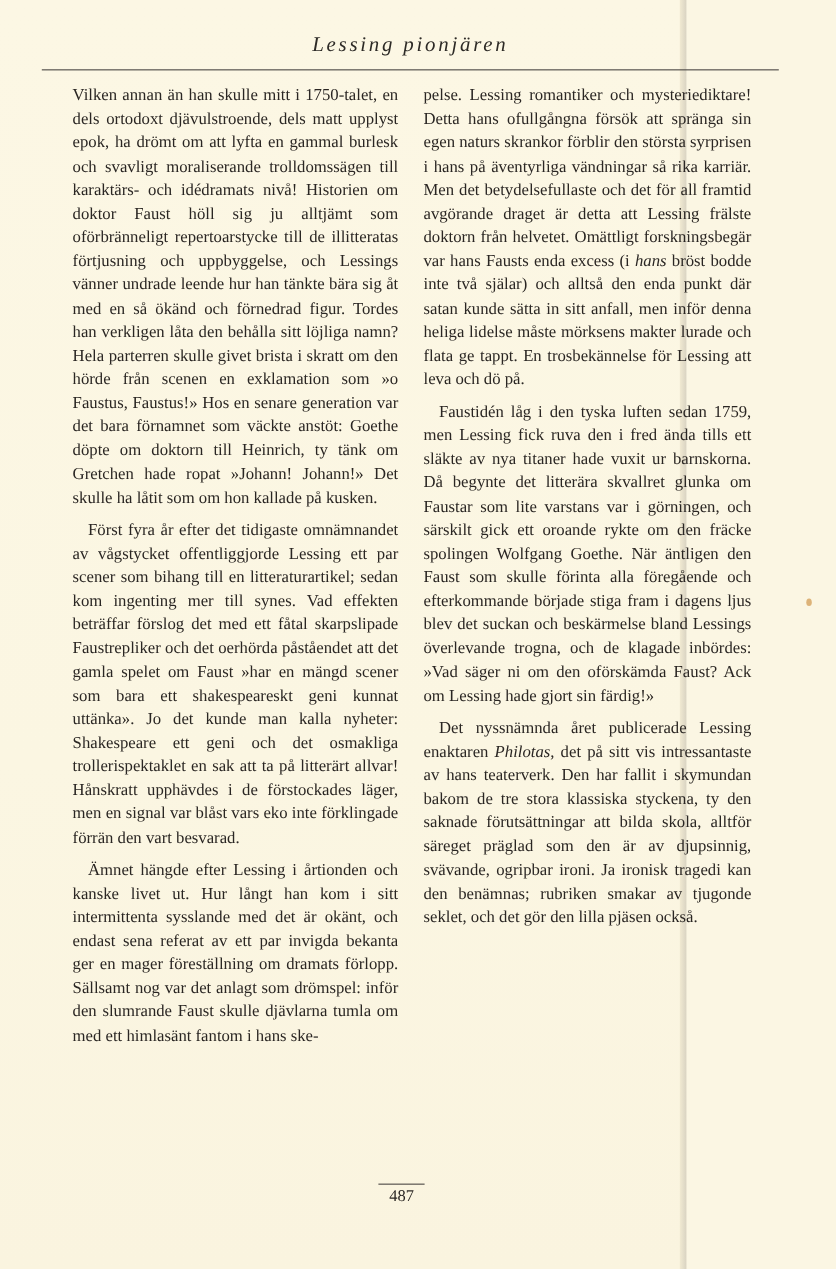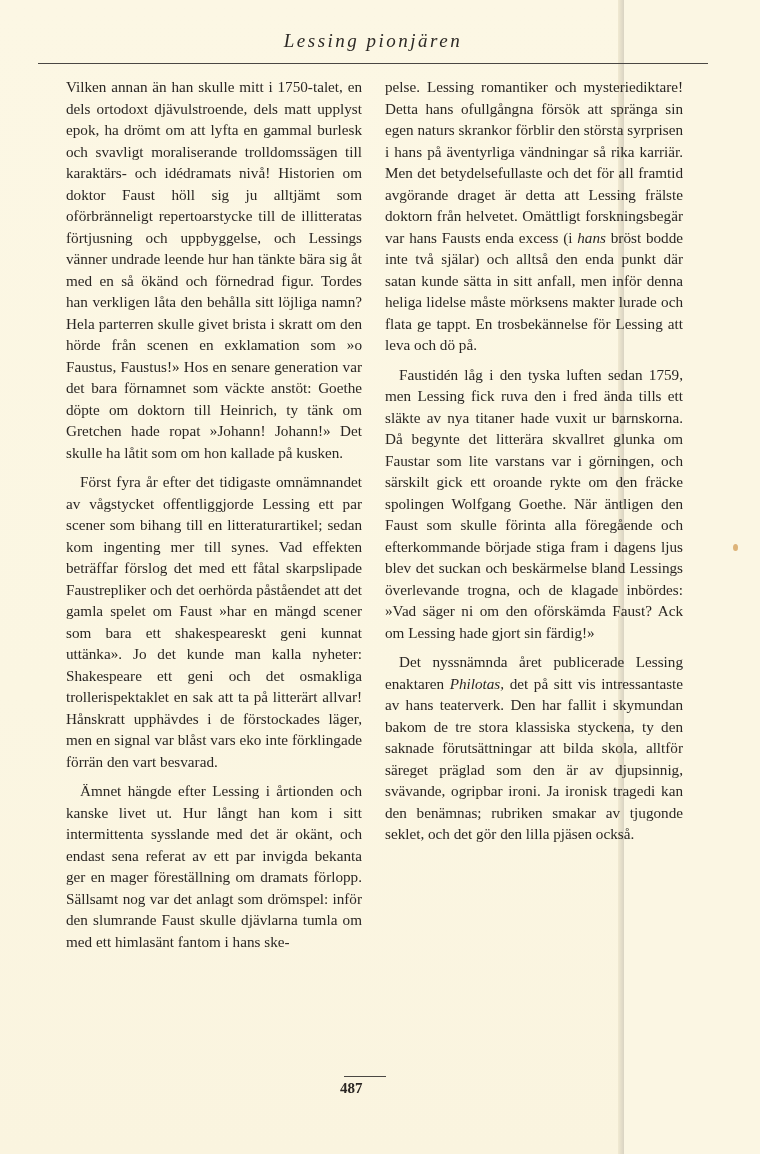--- a/index.html
+++ b/index.html
@@ -35,21 +35,21 @@
     font-size: 15.2px; line-height: 21.5px;
     text-align: justify;
   }
   .col-left { left: 66px; }
   .col-right { left: 385px; width: 298px; }
   .para { margin: 0 0 8px 0; text-indent: 14px; hyphens: manual; }
   .para.first { text-indent: 0; }
   .para.cont { text-indent: 0; }
   em { font-style: italic; }
   .footer {
-    position: absolute; left: 340px; top: 1076px; width: 50px;  font-weight: bold;
+    position: absolute; left: 340px; top: 1076px; width: 50px; text-align: center;
   }
   .footer-rule { height: 1px; background: #4a4743; margin: 0 4px 3px 4px; }
   .page-number { font-size: 15px; color: #2a2623; }
   .stain {
     position: absolute; left: 733px; top: 544px; width: 5px; height: 7px;
     border-radius: 50%; background: #d6a35e; opacity: .8;
   }
 </style>
 </head>
 <body>

